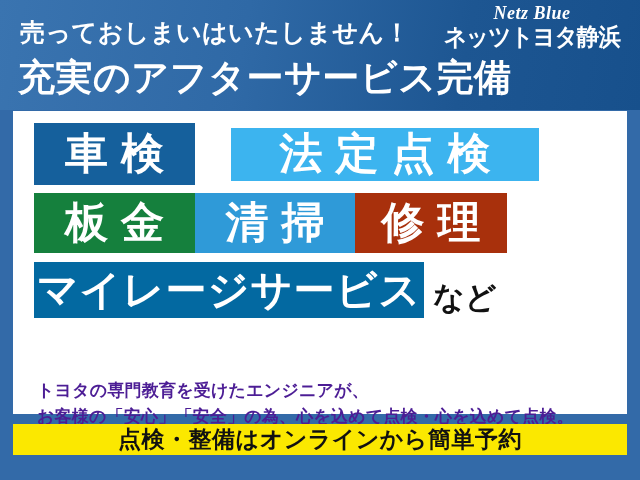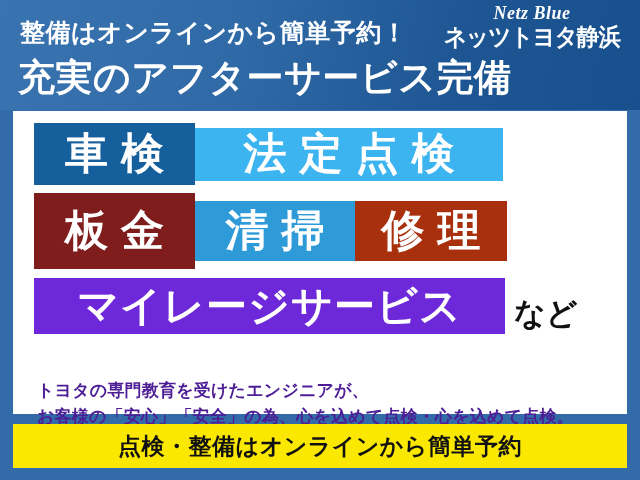--- a/index.html
+++ b/index.html
@@ -41,63 +41,63 @@
   }
 
   
   .panel {
     position:absolute; left:13px; top:111px; width:614px; height:303px;
     background:#ffffff;
   }
 
   .badge-rows { position:absolute; left:21px; top:12px; }
   .brow { display:flex; align-items:center; }
-  .brow.r1 { margin-bottom:8px; }
+  .brow.r1 { margin-bottom:8px;gap:36px; }
   .brow.r2 { margin-bottom:8px; }
   .badge {
     color:#ffffff; font-weight:700;
     display:flex; align-items:center; justify-content:center;
     white-space:nowrap; letter-spacing:0;
   }
   .b-shaken   { width:161px; height:62px; background:#15609c; font-size:43px; letter-spacing:13px; text-indent:13px; }
   .b-hotei    { width:308px; height:53px; background:#3cb4ef; font-size:43px; letter-spacing:13px; text-indent:13px; }
-  .b-bankin   { width:161px; height:76px; background:#7f1d1d; font-size:43px; letter-spacing:13px; text-indent:13px; }
+  .b-bankin   { width:161px; height:60px; background:#15803d; font-size:43px; letter-spacing:13px; text-indent:13px; }
   .b-seisou   { width:160px; height:60px; background:#2f9ad8; font-size:43px; letter-spacing:13px; text-indent:13px; }
   .b-shuri    { width:152px; height:60px; background:#a8300c; font-size:43px; letter-spacing:13px; text-indent:13px; }
-  .b-mileage  { width:471px; height:56px; background:#6d28d9; font-size:41px; letter-spacing:1px; }
+  .b-mileage  { width:390px; height:56px; background:#0369a1; font-size:41px; letter-spacing:1px; }
   .nado {
     font-size:31px; font-weight:700; color:#111111;
     margin-left:9px; white-space:nowrap;margin-top:16px;
   }
 
   .body-text {
     position:absolute; left:24px; top:250px;
     font-size:17px; font-weight:700; color:#4c1d95;
     line-height:26px; letter-spacing:0.2px;margin-top:17px;
   }
   .body-text div { white-space:nowrap; }
 
   
   .cta {
-    position:absolute; left:13px; top:424px; width:614px; height:44px;
+    position:absolute; left:13px; top:424px; width:614px; height:31px;
     background:#fbe800;
     display:flex; align-items:center; justify-content:center;
   }
   .cta-text {
     font-size:23px; font-weight:700; color:#111111;
     letter-spacing:0.5px; white-space:nowrap;
   }
 </style>
 </head>
 <body>
 
 <div id="ad">
 
   <div class="header">
-    <div class="tagline">整備はオンラインから簡単予約！</div>
+    <div class="tagline">売っておしまいはいたしません！</div>
     <div class="headline">充実のアフターサービス完備</div>
     <div class="brand">
       <div class="brand-en">Netz Blue</div>
       <div class="brand-jp">ネッツトヨタ静浜</div>
     </div>
   </div>
 
   <div class="panel">
 
     <div class="badge-rows">

